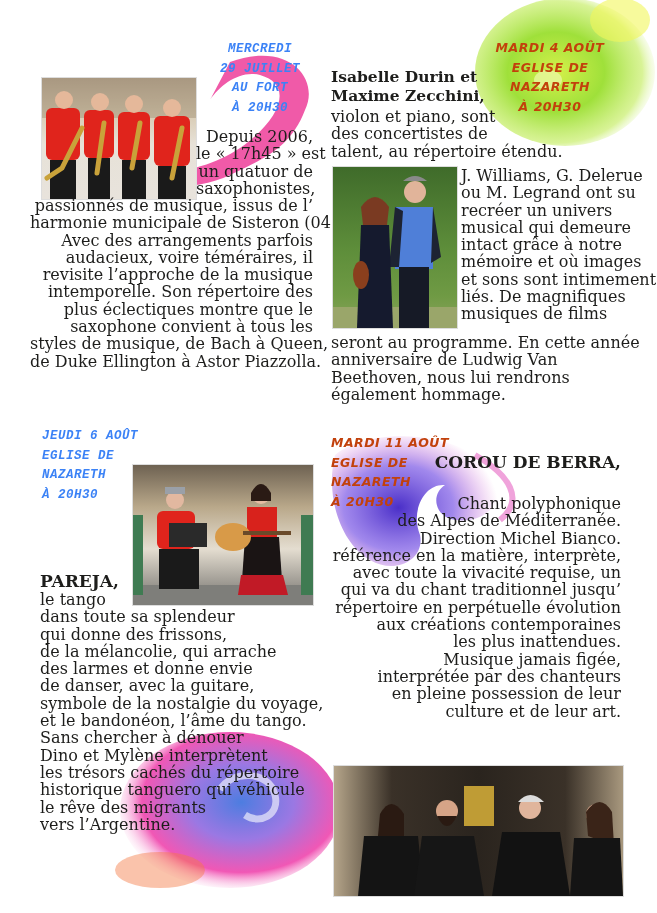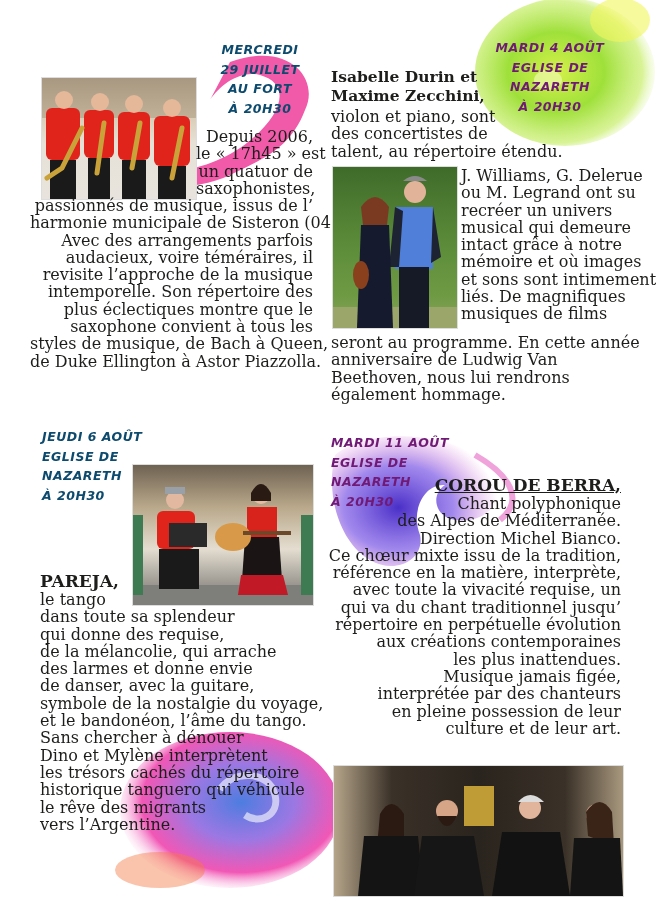--- a/index.html
+++ b/index.html
@@ -3,22 +3,22 @@
 <meta charset="utf-8">
 <style>
   html, body { margin:0; padding:0; }
   body { width:657px; height:913px; background:#ffffff; position:relative; overflow:hidden;
          font-family:"DejaVu Serif", "Liberation Serif", serif; color:#1d1d1b; }
   .blob { position:absolute; pointer-events:none; }
   .date { position:absolute; font-family:"DejaVu Sans", "Liberation Sans", sans-serif; font-weight:bold;
           font-style:italic; text-transform:uppercase; letter-spacing:0.5px; font-size:12.5px; line-height:19.5px; }
   .date span { display:block; }
   .date.c { text-align:center; }
-  .blue { color:#0c4a6e; }
-  .navy { color:#701a75;font-style:italic; }
+  .blue { color:#3b82f6;font-family:Liberation Mono, monospace; }
+  .navy { color:#c2410c;font-style:italic; }
   .txt { position:absolute; font-size:16px; line-height:17.3px; white-space:nowrap; }
   .txt span { display:block; }
   .r { text-align:right; }
   .c { text-align:center; }
   .l { text-align:left; }
   .b { font-weight:bold; }
   .photo { position:absolute; overflow:hidden; border:1px solid #ddd; }
   .caption-lg { font-size:17px; font-weight:bold; line-height:20px; }
 </style>
 </head>
@@ -208,21 +208,21 @@
       <ellipse cx="100" cy="72" rx="18" ry="14" fill="#d89a48"></ellipse>
       <rect x="110" y="66" width="48" height="4" fill="#6a4a2a"></rect>
     </svg>
   </div>
 
   <div class="txt l b caption-lg" style="left:40px;top:571px;">PAREJA,</div>
 
   <div class="txt l" style="left:40px;top:591px;">
     <span>le tango</span>
     <span>dans toute sa splendeur</span>
-    <span>qui donne des requise,</span>
+    <span>qui donne des frissons,</span>
     <span>de la mélancolie, qui arrache</span>
     <span>des larmes et donne envie</span>
     <span>de danser, avec la guitare,</span>
     <span>symbole de la nostalgie du voyage,</span>
     <span>et le bandonéon, l’âme du tango.</span>
     <span>Sans chercher à dénouer</span>
     <span>Dino et Mylène interprètent</span>
     <span>les trésors cachés du répertoire</span>
     <span>historique tanguero qui véhicule</span>
     <span>le rêve des migrants</span>
@@ -231,27 +231,26 @@
 </section>
 
 <section>
   <div class="date l navy" style="left:331px;top:433px;width:140px;">
     <span>Mardi 11 août</span>
     <span>Eglise de</span>
     <span>Nazareth</span>
     <span>à 20h30</span>
   </div>
 
-  <div class="txt r b caption-lg" style="left:420px;top:475px;width:201px;text-decoration:underline;">COROU DE BERRA,</div>
+  <div class="txt r b caption-lg" style="left:420px;top:452px;width:201px;">COROU DE BERRA,</div>
 
   <div class="txt r" style="left:320px;top:495px;width:301px;">
     <span>Chant polyphonique</span>
     <span>des Alpes de Méditerranée.</span>
     <span>Direction Michel Bianco.</span>
-    <span>Ce chœur mixte issu de la tradition,</span>
     <span>référence en la matière, interprète,</span>
     <span>avec toute la vivacité requise, un</span>
     <span>qui va du chant traditionnel jusqu’</span>
     <span>répertoire en perpétuelle évolution</span>
     <span>aux créations contemporaines</span>
     <span>les plus inattendues.</span>
     <span>Musique jamais figée,</span>
     <span>interprétée par des chanteurs</span>
     <span>en pleine possession de leur</span>
     <span>culture et de leur art.</span>

